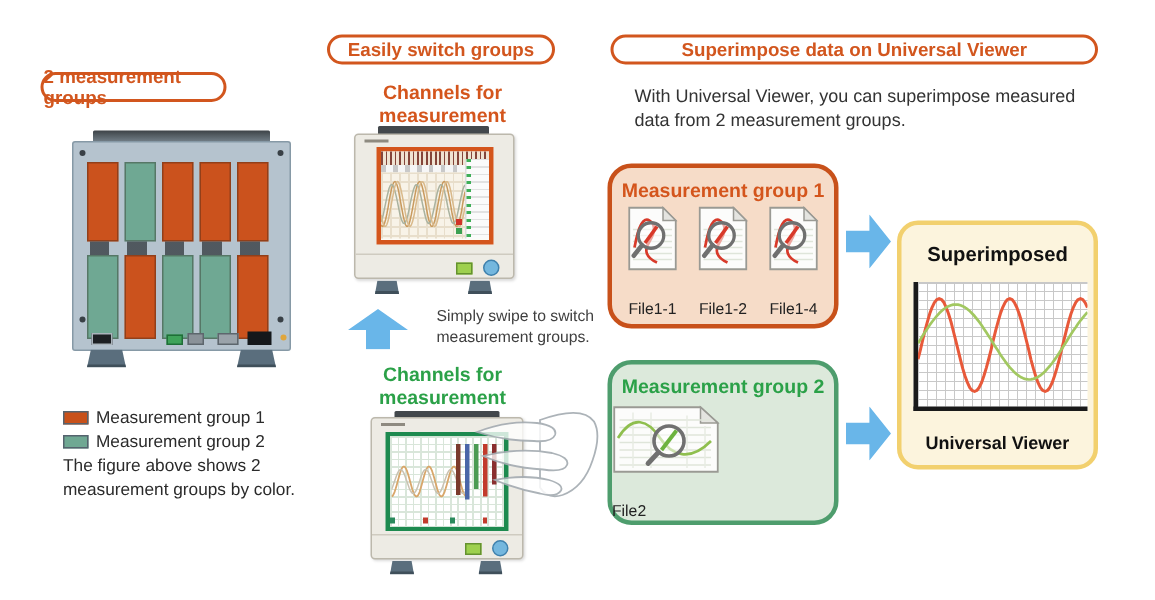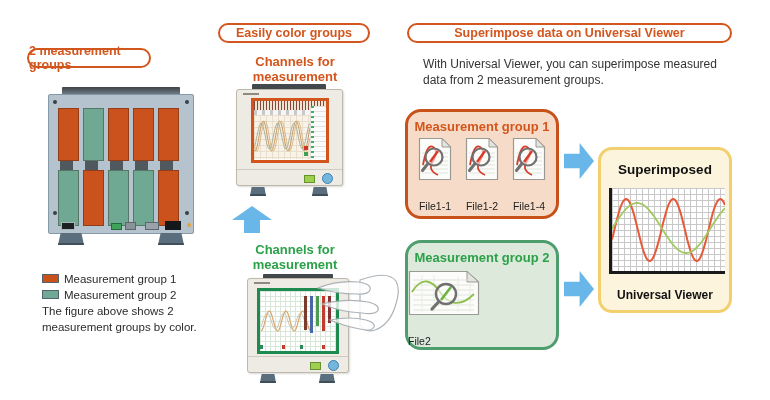--- a/index.html
+++ b/index.html
@@ -135,21 +135,21 @@
                 repeating-linear-gradient(90deg,#c8c8c8 0 1px, rgba(0,0,0,0) 1px 6px), #fff; }
   .viewer-caption { position:absolute; left:0; right:0; top:138px; text-align:center;
      font-size:12px; font-weight:600; color:#111; }
 </style>
 </head>
 <body>
 
 <div class="canvas">
 
   <div class="badge badge1">2 measurement groups</div>
-  <div class="badge badge2">Easily color groups</div>
+  <div class="badge badge2">Easily switch groups</div>
   <div class="badge badge3">Superimpose data on Universal Viewer</div>
 
   <div class="device-back">
     <div class="db-cap"></div>
     <div class="db-chassis">
       <div class="screw sc1"></div>
       <div class="screw sc2"></div>
       <div class="screw sc3"></div>
       <div class="screw sc4"></div>
       <div class="mod-row r1">
@@ -220,20 +220,21 @@
       <div class="rc-panel">
         <div class="keypad"></div>
         <div class="roundbtn"></div>
       </div>
     </div>
     <div class="rc-foot f1"></div>
     <div class="rc-foot f2"></div>
   </div>
 
   <div class="swipe-arrow" style="background: rgb(105, 182, 233);"></div>
+  <div class="swipe-note">Simply swipe to switch measurement groups.</div>
 
   <div class="heading h2">
     <div>Channels for measurement</div>
     <div>group 2</div>
   </div>
 
   <div class="recorder rec2">
     <div class="rc-handle"></div>
     <div class="rc-body">
       <div class="rc-logo"></div>

